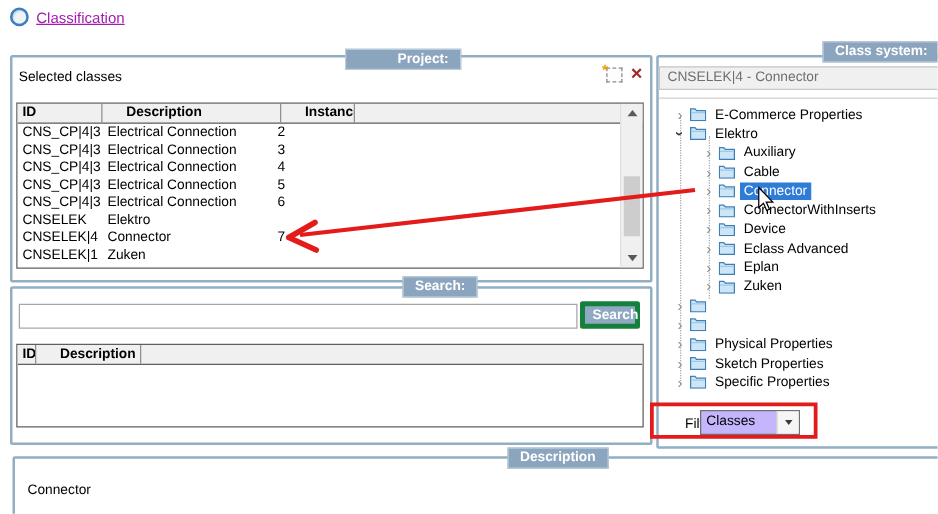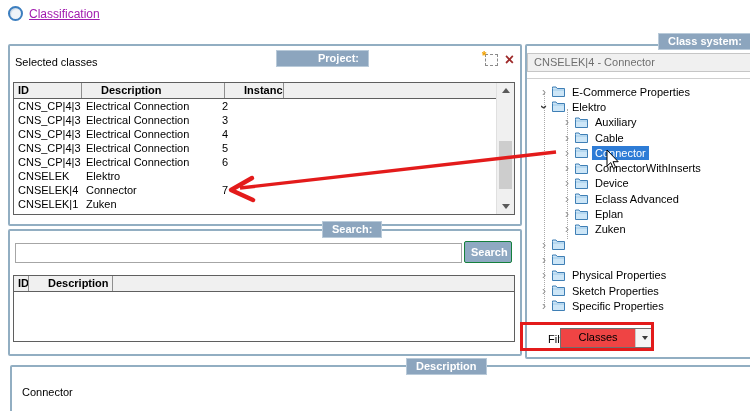--- a/index.html
+++ b/index.html
@@ -34,54 +34,54 @@
   .sb-thumb{position:absolute;left:2px;width:13px;top:58px;height:48px;background:#cdcdcd;}
 
   
   .hdr-icons{position:absolute;top:8px;right:6px;display:flex;align-items:center;gap:7px;z-index:3;}
   .new-box{position:relative;width:11px;height:10px;border:1px dashed #8a8a8a;background:#fdfdfd;}
   .new-star{position:absolute;left:-4px;top:-6px;color:#f0a000;font-size:12px;font-weight:bold;}
   .x-icon{color:#9e2a2a;font-size:16px;font-weight:bold;line-height:12px;cursor:default;}
 
   
   .search-input{position:absolute;left:5px;top:12px;width:437px;height:16px;border:1px solid #a6a6a6;font-family:"Liberation Sans",sans-serif;font-size:11px;padding:1px 4px;}
-  .search-btn{position:absolute;left:454px;top:10px;width:48px;height:22px;background:#8fa9c2;border:1px solid #15803d;border-radius:2px;color:#fff;font-weight:bold;font-size:11px;font-family:"Liberation Sans",sans-serif;}
+  .search-btn{position:absolute;left:454px;top:10px;width:48px;height:22px;background:#8fa9c2;border:4px solid #15803d;border-radius:2px;color:#fff;font-weight:bold;font-size:11px;font-family:"Liberation Sans",sans-serif;}
 
   
   .cs-header{position:absolute;left:0;top:7px;right:0;height:17px;line-height:17px;background:#f0f0f0;border:1px solid #c6c6c6;color:#6f6f6f;padding-left:6px;white-space:nowrap;}
   .tree-box{position:absolute;left:0;top:32px;right:0;height:246px;border-top:1px solid #d0d0d0;overflow:hidden;padding-top:5px;}
   .guide{position:absolute;width:0;border-left:1px dotted #aaa;z-index:0;}
   .tree-item{position:relative;z-index:1;height:15.3px;display:flex;align-items:center;white-space:nowrap;}
   .chev{width:14px;text-align:center;color:#909090;font-size:12px;line-height:12px;}
   .chev.open{transform:rotate(90deg);color:#3a3a3a;font-weight:bold;}
   .ficon{display:flex;align-items:center;margin-left:1px;}
   .t-label{padding:1px 3px;margin-left:4px;}
   .t-label.selected{background:#2e7cd6;color:#fff;}
 
   .filter-label{position:absolute;left:2px;top:287px;margin-left:19px;}
-  .combo{position:absolute;left:33px;top:282px;width:94px;height:20px;border:1px solid #707070;background:#ef4444;display:flex;box-sizing:border-box;text-align:center;}
+  .combo{position:absolute;left:33px;top:282px;width:80px;height:20px;border:1px solid #707070;background:#c4b5fd;display:flex;box-sizing:border-box;}
   .combo-text{flex:1;padding:2px 4px;overflow:hidden;white-space:nowrap;}
   .combo-btn{width:17px;border-left:1px solid #c8c8c8;background:#f5f5f5;display:flex;align-items:center;justify-content:center;}
   .combo-arrow{width:0;height:0;border-left:3.5px solid transparent;border-right:3.5px solid transparent;border-top:4px solid #3a3a3a;}
 
   .red-box{position:absolute;left:520px;top:322px;width:134px;height:29px;border:3px solid #e31b1b;box-sizing:border-box;z-index:40;pointer-events:none;}
 
   .overlay{position:absolute;left:0;top:0;width:750px;height:411px;z-index:50;pointer-events:none;}
 </style>
 </head>
 <body>
 
 <div class="stage">
 
   <div class="win-title">
     <span class="app-icon"></span>
     <span class="app-title">Classification</span>
   </div>
 
-  <span class="badge" style="left:276px;top:50px;padding-left:41px;">Project:</span>
+  <span class="badge" style="left:276px;top:39px;padding-left:41px;">Project:</span>
   <div class="panel" style="left:8px;top:44px;width:510px;height:178px;">
     <div style="position:absolute;left:5px;top:10px;">Selected classes</div>
     <div class="hdr-icons">
       <span class="new-box">
           <span class="new-star">*</span>
         </span>
       <span class="x-icon">×</span>
     </div>
 
     <div class="lv" style="left:3px;top:36px;width:500px;height:131px;">

